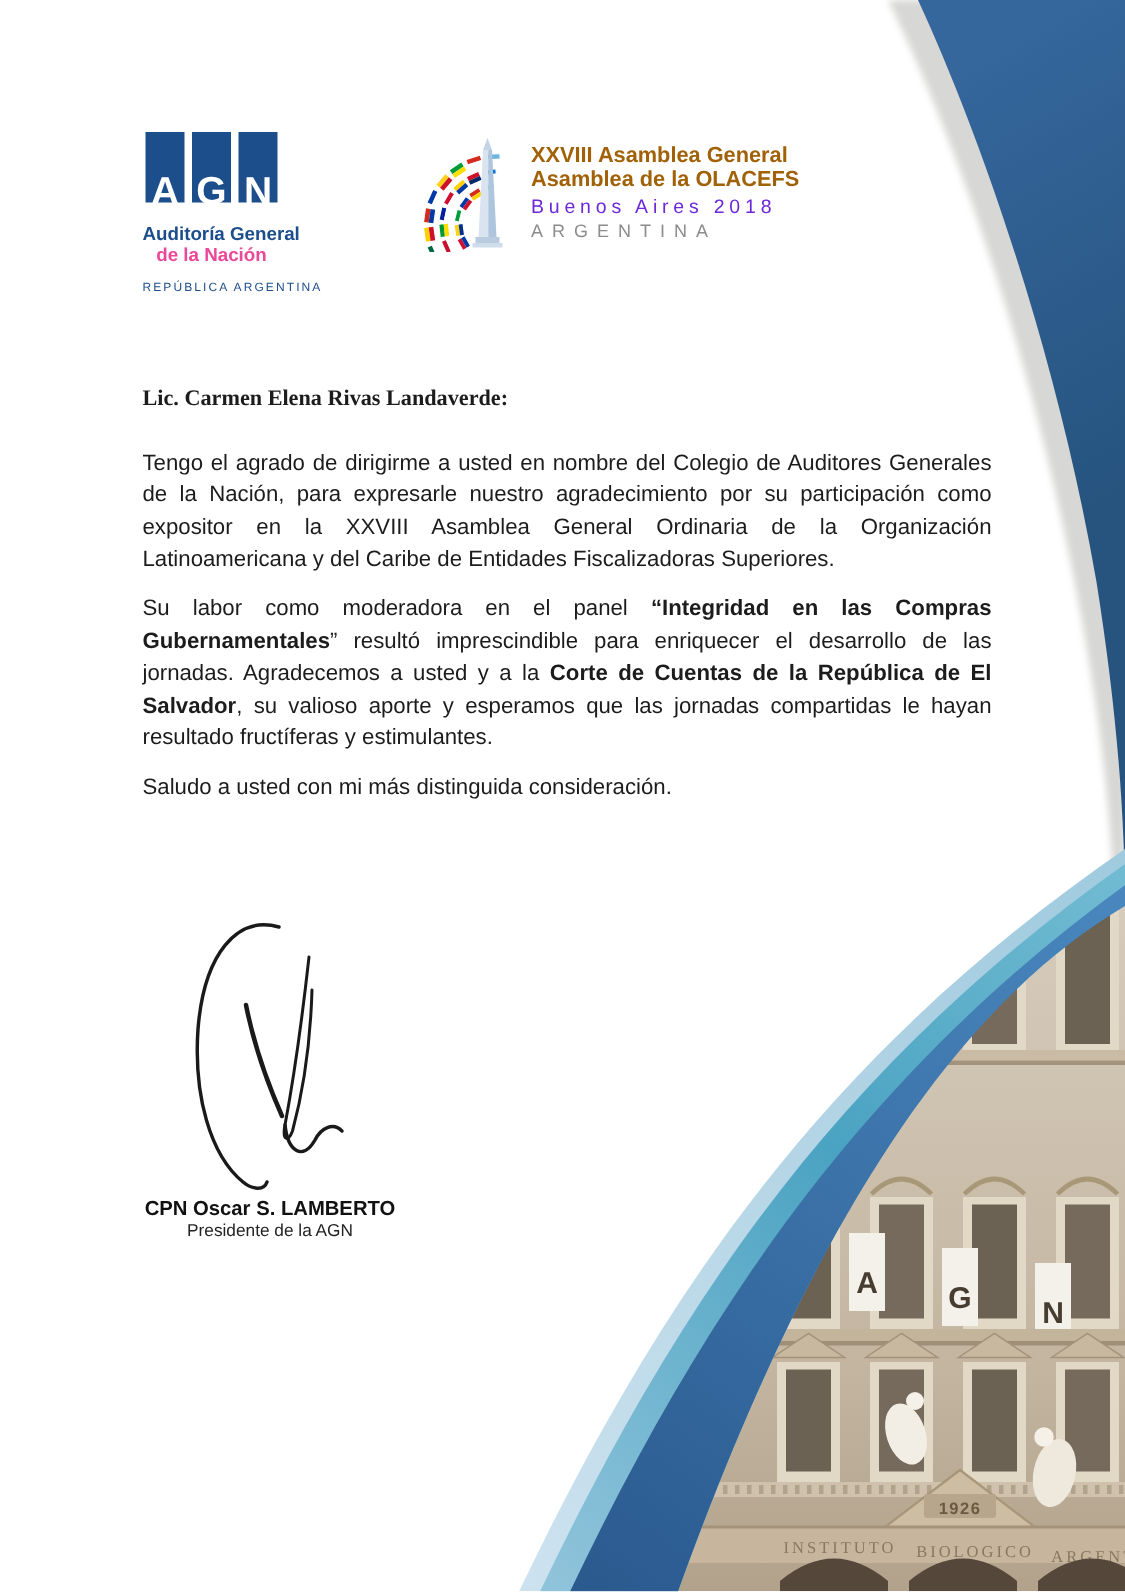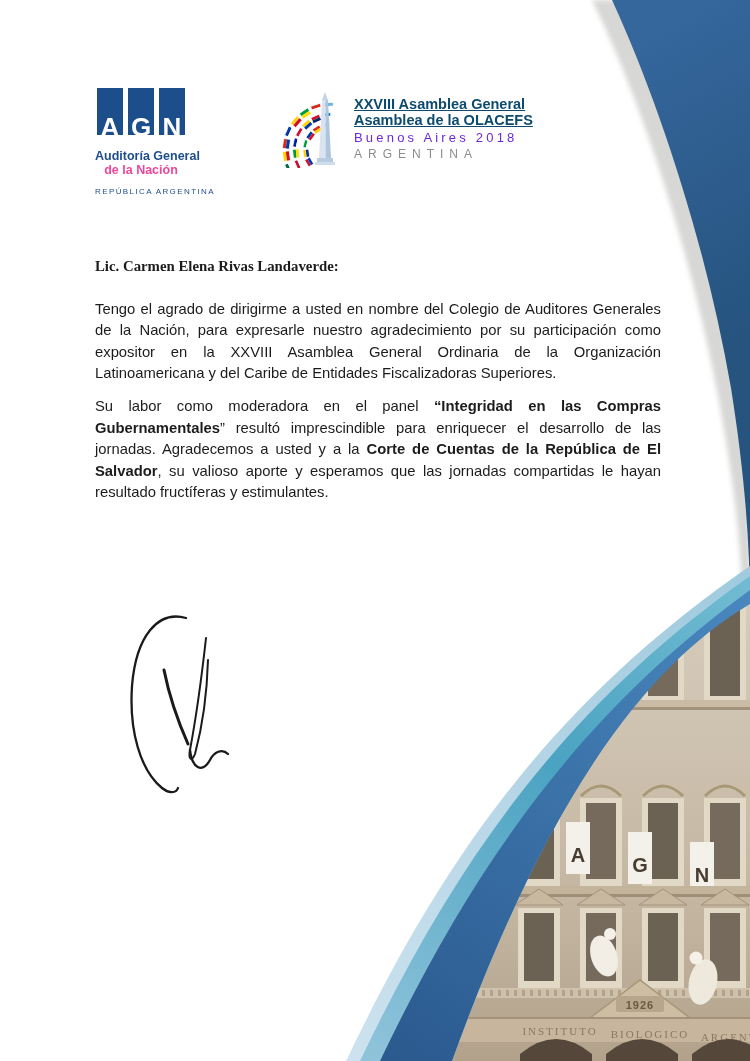--- a/index.html
+++ b/index.html
@@ -11,21 +11,21 @@
   .agn-logo{position:absolute;left:95px;top:88px;width:92px;z-index:2;text-align:center;}
   .agn-blocks{display:flex;gap:5px;justify-content:center;}
   .agn-col{width:26px;height:47px;background:#1d4e8c;position:relative;}
   .agn-col span{position:absolute;bottom:-5px;left:0;width:100%;text-align:center;
                 color:#ffffff;font-weight:700;font-size:26px;line-height:26px;}
   .agn-l1{margin-top:14px;font-weight:700;font-size:12.5px;line-height:14px;color:#1d4e8c;white-space:nowrap;}
   .agn-l2{font-weight:700;font-size:12.5px;line-height:14px;color:#ec4899;}
   .agn-l3{margin-top:10px;font-size:8px;letter-spacing:1.4px;color:#1d4e8c;white-space:nowrap;}
   .olacefs-logo{position:absolute;left:268px;top:88px;z-index:2;display:flex;align-items:center;}
   .olacefs-text{margin-left:6px;}
-  .ola-l1,.ola-l2{font-weight:700;font-size:14.5px;line-height:16px;color:#0c4a6e;white-space:nowrap;text-decoration:underline;}
+  .ola-l1,.ola-l2{font-weight:700;font-size:14.5px;line-height:16px;color:#a16207;white-space:nowrap;}
   .ola-l3{font-size:13px;letter-spacing:3.2px;color:#6d28d9;margin-top:2px;white-space:nowrap;}
   .ola-l4{font-size:12px;letter-spacing:6px;color:#8c8c8c;margin-top:2px;white-space:nowrap;}
   
   .letter{position:absolute;left:95px;top:256px;width:566px;z-index:2;
           font-size:14.8px;line-height:21.6px;color:#1c1c1c;}
   .salutation{font-weight:700;margin:0 0 21px 0;font-family:Liberation Serif, serif;}
   .para{margin:0 0 11px 0;text-align:justify;}
   .closing{margin:0;}
   
   .sig-svg{position:absolute;left:118px;top:608px;z-index:2;}
@@ -310,24 +310,29 @@
       <div class="ola-l2">Asamblea de la OLACEFS</div>
       <div class="ola-l3">Buenos Aires 2018</div>
       <div class="ola-l4">ARGENTINA</div>
     </div>
   </div>
 
   <div class="letter">
     <p class="salutation">Lic. Carmen Elena Rivas Landaverde:</p>
     <p class="para"><span>Tengo el agrado de dirigirme a usted en nombre del Colegio de Auditores Generales de la Nación, para expresarle nuestro agradecimiento por su participación como expositor en la XXVIII Asamblea General Ordinaria de la Organización Latinoamericana y del Caribe de Entidades Fiscalizadoras Superiores.</span></p>
     <p class="para"><span>Su labor como moderadora en el panel </span><span style="font-weight: 700;">“Integridad en las Compras Gubernamentales</span><span>” resultó imprescindible para enriquecer el desarrollo de las jornadas. Agradecemos a usted y a la </span><span style="font-weight: 700;">Corte de Cuentas de la República de El Salvador</span><span>, su valioso aporte y esperamos que las jornadas compartidas le hayan resultado fructíferas y estimulantes.</span></p>
+    <p class="closing">Saludo a usted con mi más distinguida consideración.</p>
   </div>
 
   <svg class="sig-svg" width="150" height="195" viewBox="0 0 150 195">
     <g fill="none" stroke="#1a1a1a" stroke-width="2.3" stroke-linecap="round">
       <path d="M68,10 C40,2 18,28 14,78 C11,122 22,162 44,180 C50,185 58,186 60,180"></path>
       <path d="M46,62 C52,92 62,118 70,136" stroke-width="3"></path>
       <path d="M88,30 C84,66 78,110 72,142 C70,152 74,154 77,146 C84,120 89,86 90,52" stroke-width="2"></path>
       <path d="M72,142 C74,160 84,166 92,152 C96,144 104,140 110,146"></path>
     </g>
   </svg>
+  <div class="signer">
+    <div class="signer-name">CPN Oscar S. LAMBERTO</div>
+    <div class="signer-title">Presidente de la AGN</div>
+  </div>
 
 </div>
 
 </body></html>

